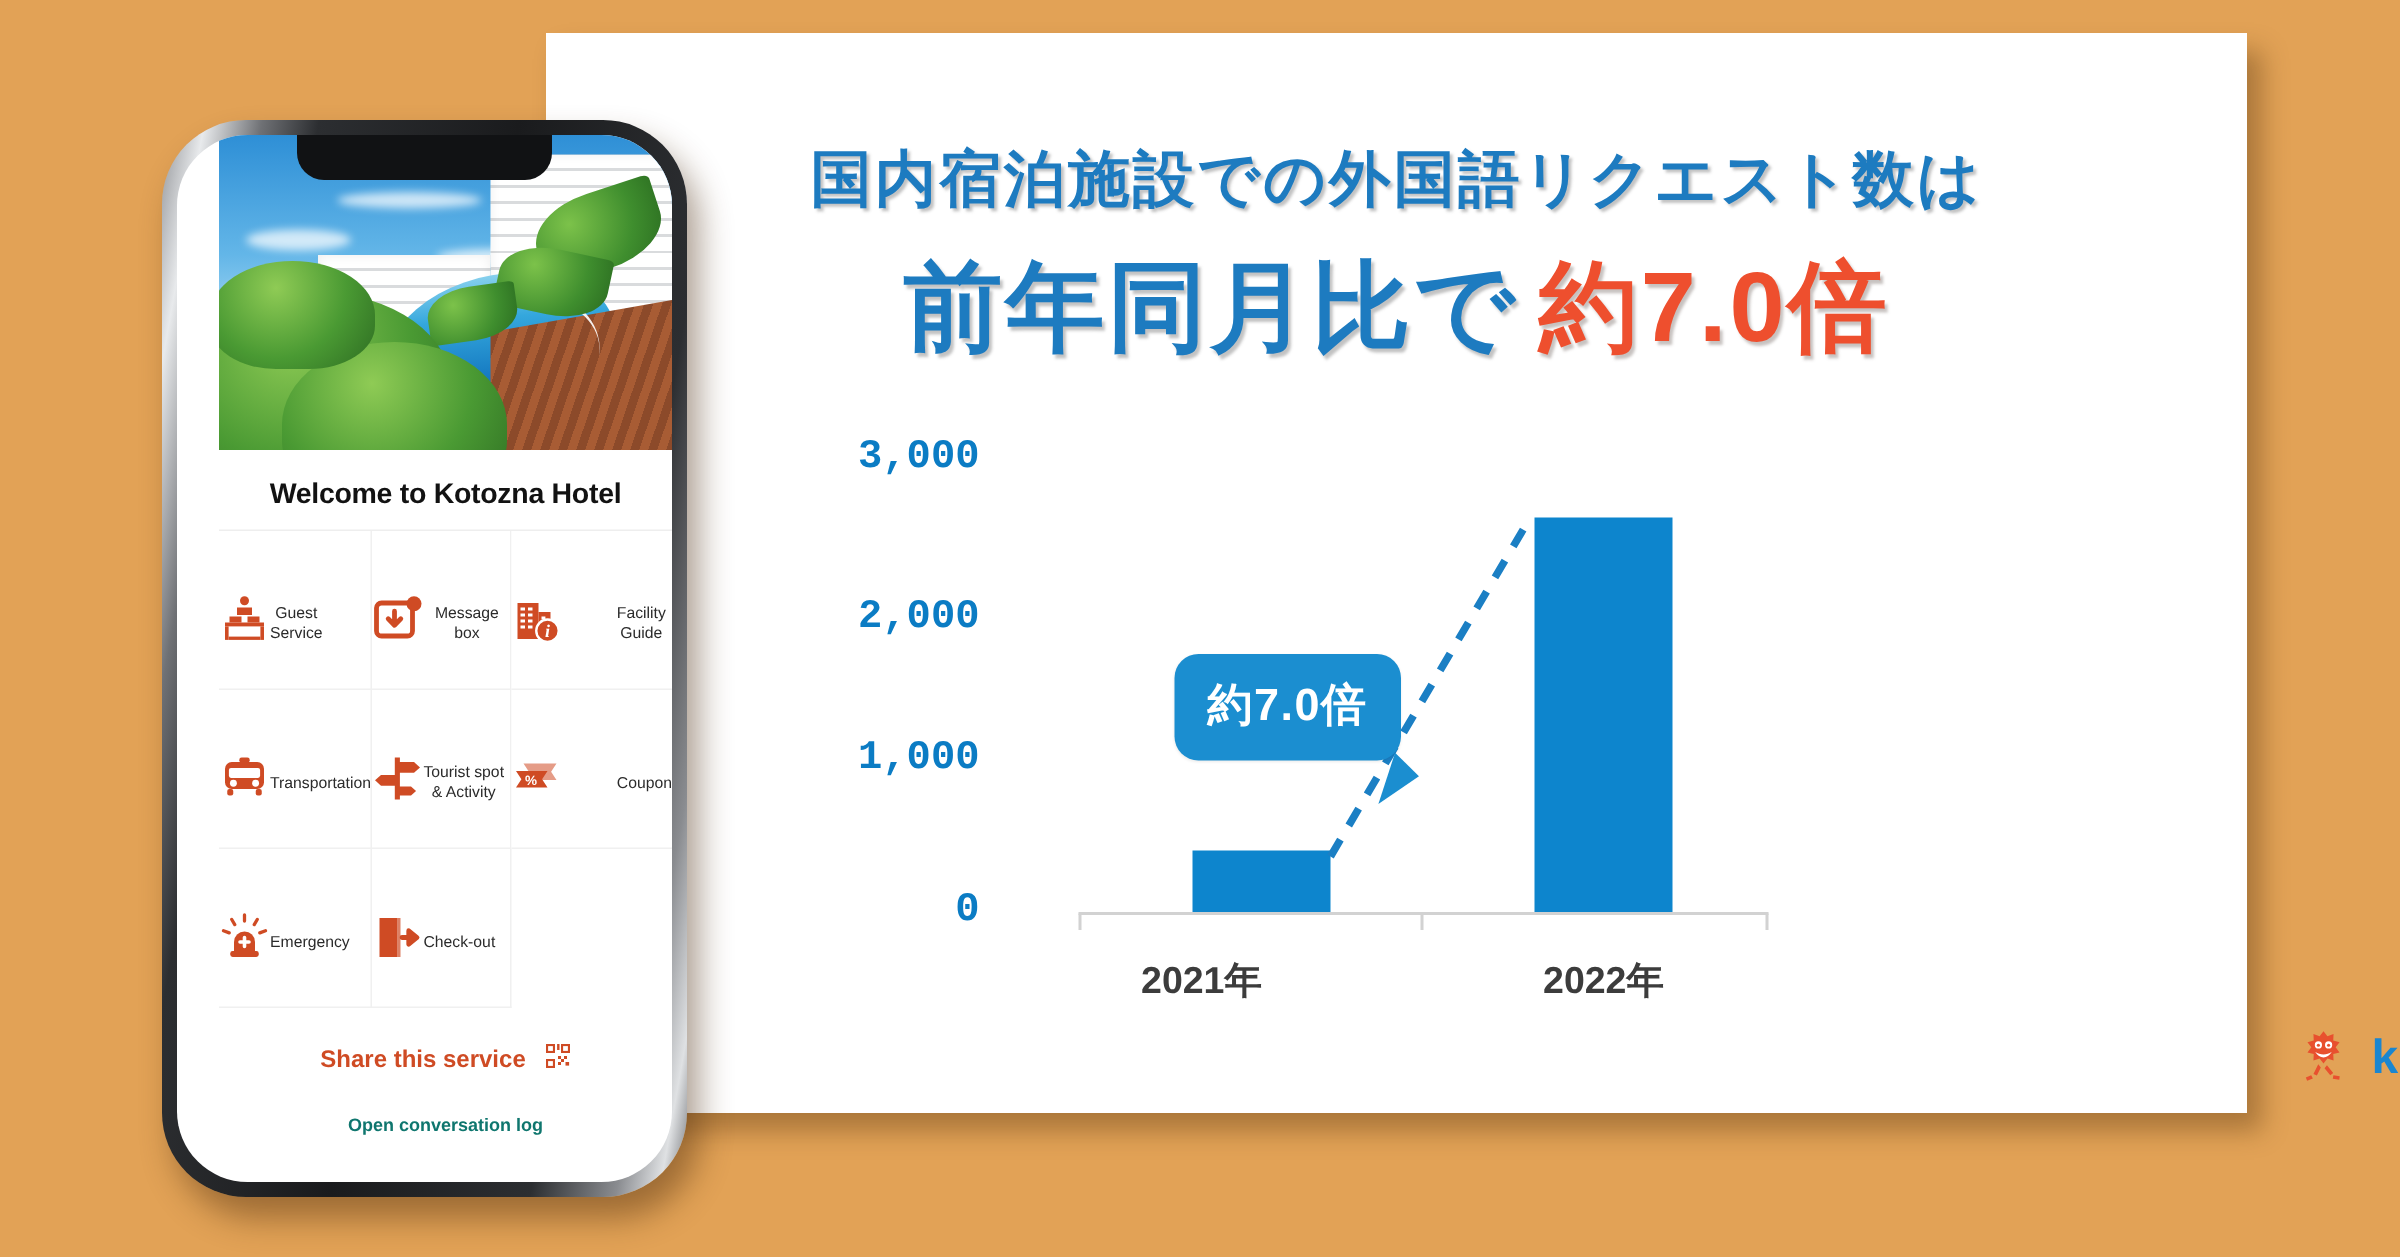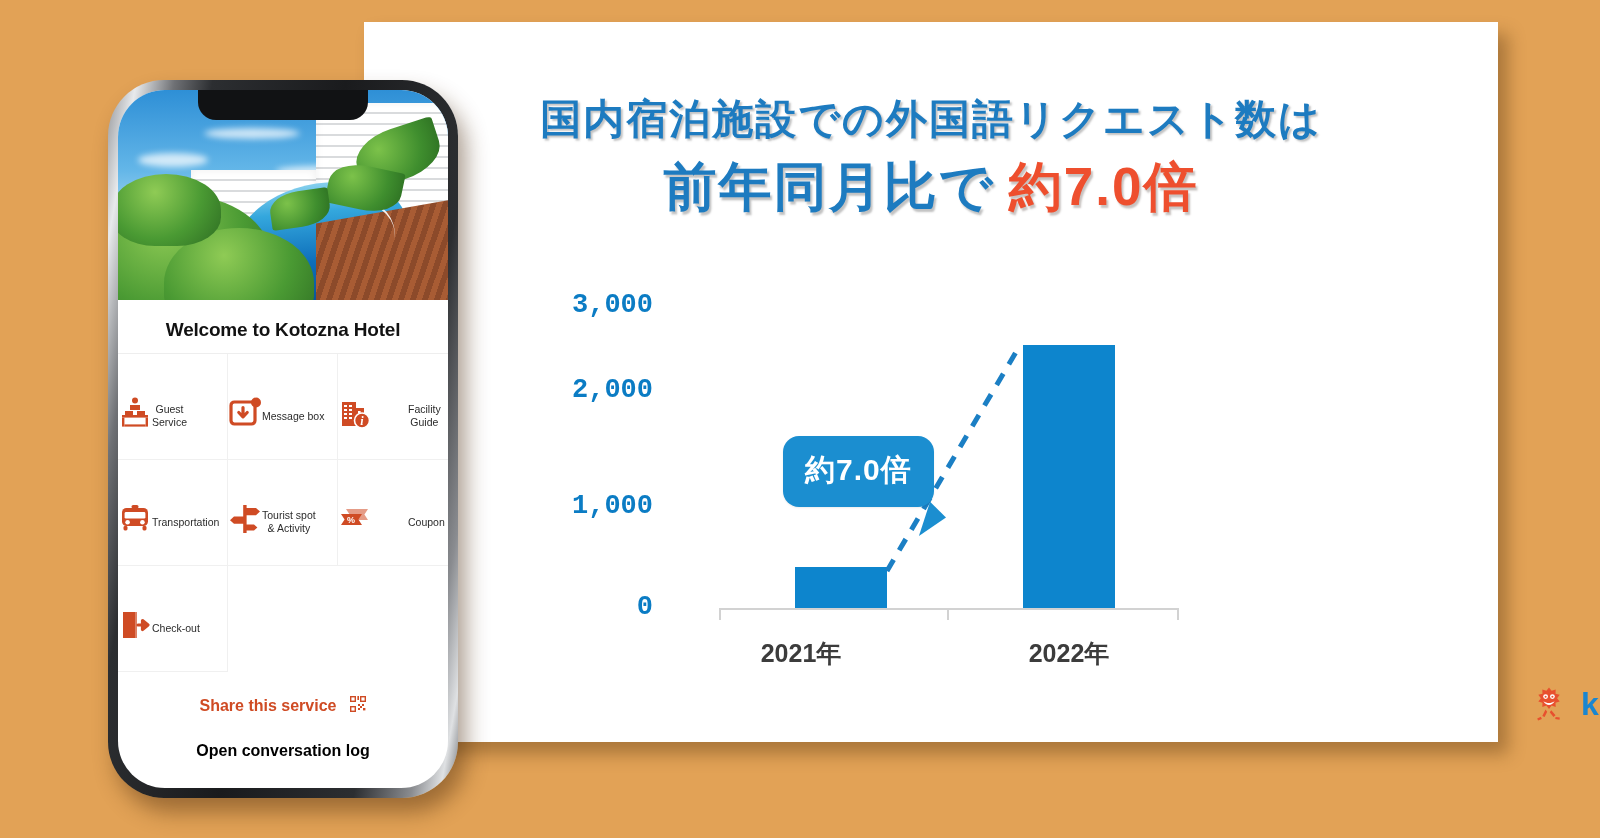--- a/index.html
+++ b/index.html
@@ -25,22 +25,22 @@
     text-align: center; user-select: none;
   }
   #headline .line1 {
     font-size: 41px; font-weight: 700; color: #1d7bc0;
     letter-spacing: 2px; line-height: 1.25;
     text-shadow: 2px 2px 2px rgba(120,120,120,0.45);
     white-space: nowrap;
     text-align: center;
   }
   #headline .line2 {
-    font-size: 53px; font-weight: 700; line-height: 1.2;
-    letter-spacing: 2px; white-space: nowrap; margin-top: 10px;
+    font-size: 66px; font-weight: 700; line-height: 1.2;
+    letter-spacing: 2px; white-space: nowrap; margin-top: 20px;
   }
   #headline .line2 .blue { color: #1d7bc0; text-shadow: 2px 3px 2px rgba(120,120,120,0.45); }
   #headline .line2 .red  { color: #ee4f2e; text-shadow: 2px 3px 2px rgba(130,120,115,0.45); margin-left: 14px; }
 
   
   #chart { position: absolute; left: 255px; top: 232px; width: 600px; height: 420px; }
 
   .y-label {
     position: absolute; right: 566px; width: 110px; text-align: right;
     font-size: 27px; font-weight: 700; color: #0b7cc4;
@@ -95,21 +95,21 @@
   #phone {
     position: absolute; left: 108px; top: 80px;
     width: 350px; height: 718px;
     border-radius: 56px;
     background: linear-gradient(100deg,#8f9195 0%, #e8eaec 6%, #6f7175 14%, #2c2e31 22%, #1a1b1d 50%, #2c2e31 78%, #8a8c90 90%, #dfe1e3 96%, #6d6f73 100%);
     padding: 10px;
     box-shadow: 8px 14px 22px rgba(70,40,10,0.45);
   }
   #phone-screen {
     position: relative; width: 100%; height: 100%;
-    border-radius: 47px; overflow: hidden; background: #ffffff;
+    border-radius: 47px; overflow: hidden; background: #ffffff; padding-left: 28px;
   }
   #notch {
     position: absolute; left: 50%; top: 0; transform: translateX(-50%);
     width: 170px; height: 30px; background: #111214;
     border-bottom-left-radius: 18px; border-bottom-right-radius: 18px; z-index: 5;
   }
 
   
   #hero { position: relative; width: 100%; height: 210px; overflow: hidden; }
   #hero .sky {
@@ -174,39 +174,39 @@
   .menu-cell .lbl {
     margin-top: 7px; font-size: 10.5px; line-height: 1.22; color: #2b2b2b;
     text-align: center; white-space: pre-line;
   }
   #share-row {
     display: flex; align-items: center; justify-content: center; gap: 14px;
     margin-top: 24px;
   }
   #share-row .txt { font-size: 16px; font-weight: 700; color: #cf4b24; }
   #conversation-link {
-    text-align: center; margin-top: 26px; font-size: 16px; font-weight: 700; color: #000000;
+    text-align: center; margin-top: 26px; font-size: 12px; font-weight: 700; color: #0f766e;
   }
 </style>
 </head>
 <body>
 
 <div id="slide-card">
 
   <div id="headline">
     <div class="line1">国内宿泊施設での外国語リクエスト数は</div>
     <div class="line2">
       <span class="blue">前年同月比で</span><span class="red">約7.0倍</span>
     </div>
   </div>
 
   <div id="chart">
 
     <div class="y-label" style="top:51px">3,000</div>
-    <div class="y-label" style="top:136px">2,000</div>
+    <div class="y-label" style="top:158px">2,000</div>
     <div class="y-label" style="top:252px">1,000</div>
     <div class="y-label" style="top:353px">0</div>
 
     <div class="plot">
       <div class="axis-line"></div>
       <div class="tick" style="left:0px"></div>
       <div class="tick" style="left:228px"></div>
       <div class="tick" style="left:458px"></div>
 
       <div class="bar" style="left:76px; width:92px; height:41px;"></div>
@@ -365,20 +365,33 @@
         <span class="ico">
           <svg width="34" height="34" viewBox="0 0 34 34" fill="#cf4b24">
             <path d="M8 7h22l-3.6 5.5L30 18H8l3.6-5.5z" opacity=".55"></path>
             <path d="M3 12h21l-3.6 5.5L24 23H3l3.6-5.5z"></path>
             <text x="13" y="21" font-family="Liberation Sans, sans-serif" font-size="9" font-weight="bold" fill="#ffffff" text-anchor="middle">%</text>
           </svg>
         </span>
         <span class="lbl">Coupon</span>
       </div>
 
+      <div class="menu-cell">
+        <span class="ico">
+          <svg width="34" height="34" viewBox="0 0 34 34">
+            <g stroke="#cf4b24" stroke-width="2.2" stroke-linecap="round">
+              <path d="M17 2v4M8.5 5l2 3.4M25.5 5l-2 3.4M3 12.5l3.8 1.4M31 12.5l-3.8 1.4"></path>
+            </g>
+            <path d="M10 26V20a7 7 0 0 1 14 0v6z" fill="#cf4b24"></path>
+            <path d="M17 17v6M14 20h6" stroke="#ffffff" stroke-width="2.4" stroke-linecap="round"></path>
+            <rect x="7.5" y="26" width="19" height="4" rx="1.6" fill="#cf4b24"></rect>
+          </svg>
+        </span>
+        <span class="lbl">Emergency</span>
+      </div>
 
       <div class="menu-cell">
         <span class="ico">
           <svg width="34" height="34" viewBox="0 0 34 34" fill="#cf4b24">
             <path d="M5 4h12v26H5z"></path>
             <path d="M17 4h2v26h-2z" opacity=".7"></path>
             <path d="M20 17h8M24.5 12.5 30 17l-5.5 4.5z" fill="none" stroke="#cf4b24" stroke-width="3.2" stroke-linecap="round" stroke-linejoin="round"></path>
             <path d="M24.5 12.5 30 17l-5.5 4.5z" fill="#cf4b24"></path>
           </svg>
         </span>

